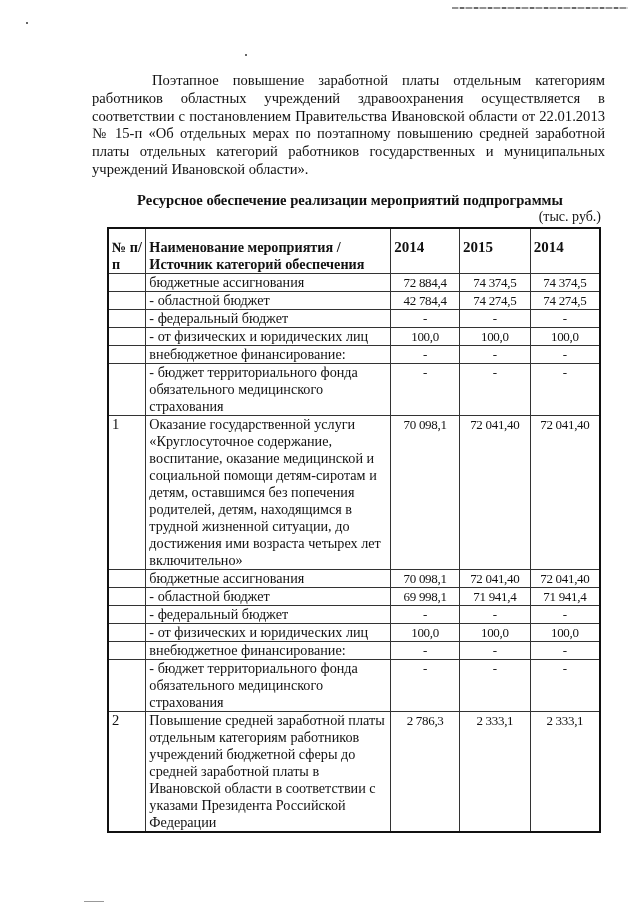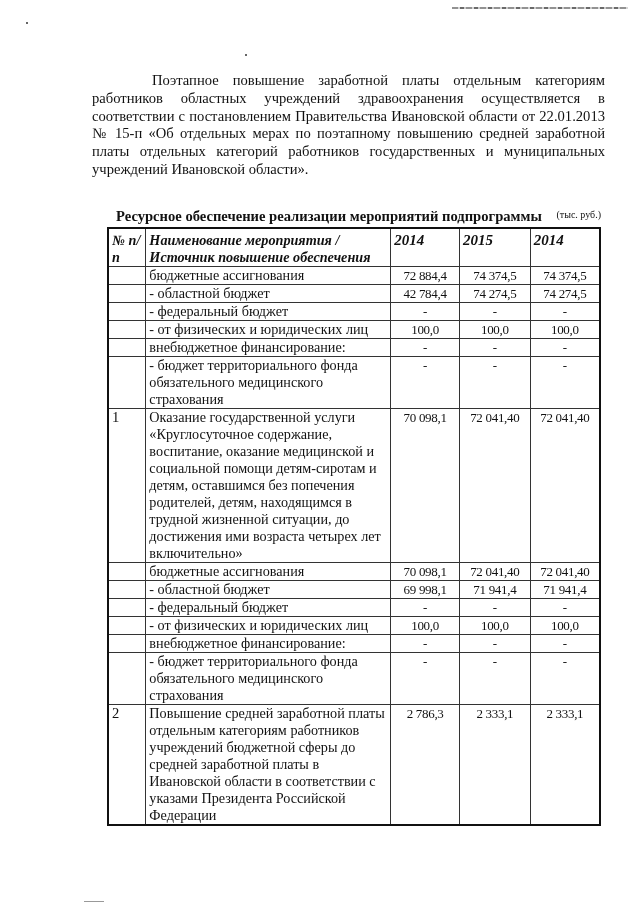--- a/index.html
+++ b/index.html
@@ -14,34 +14,34 @@
     opacity: .8;
   }
   .dot { position: absolute; width: 2px; height: 2px; background: #666; }
   .para {
     position: absolute; left: 92px; top: 72px; width: 513px;
     font-size: 14.6px; line-height: 17.8px; text-align: justify;
     text-indent: 60px; margin: 0;
   }
   .title {
     position: absolute; left: 100px; top: 192px; width: 500px;
-    text-align: left; font-weight: bold; font-size: 14.6px; margin: 16px;
+    text-align: center; font-weight: bold; font-size: 14.6px; margin: 0;
   }
   .units {
-    position: absolute; right: 39px; top: 209px; font-size: 10px;
+    position: absolute; right: 39px; top: 209px; font-size: 14px;
   }
   table.res {
     position: absolute; left: 107px; top: 227px; width: 494px;
     border-collapse: collapse; font-size: 14.2px; line-height: 17px;
     border: 2px solid #111;
   }
   table.res td, table.res th {
     border: 1px solid #333; padding: 0 3px; vertical-align: top;
   }
-  table.res th { font-weight: bold; text-align: left; padding-top: 3px; font-style: italic; }
+  table.res th { font-weight: bold; text-align: left; padding-top: 10px; }
   table.res th.yr { text-align: left; font-size: 15px; }
   table.res td.num { text-align: center; font-size: 13px; letter-spacing: -0.3px; }
   table.res td.no { font-size: 14.6px; }
   col.c1 { width: 38px; } col.c2 { width: 246px; }
   col.c3 { width: 69px; } col.c4 { width: 71px; } col.c5 { width: 70px; }
   .bottom-mark { position: absolute; left: 84px; top: 901px; width: 20px; height: 1px; background: #999; }
 </style>
 </head>
 <body>
 
@@ -58,21 +58,21 @@
   <colgroup>
       <col class="c1">
       <col class="c2">
       <col class="c3">
       <col class="c4">
       <col class="c5">
     </colgroup>
   <thead>
     <tr>
       <th>№ п/п</th>
-      <th>Наименование мероприятия / Источник повышение обеспечения</th>
+      <th>Наименование мероприятия / Источник категорий обеспечения</th>
       <th class="yr">2014</th>
       <th class="yr">2015</th>
       <th class="yr">2014</th>
     </tr>
   </thead>
   <tbody id="tbody">
       <tr>
         <td class="no"></td>
         <td>бюджетные ассигнования</td>
         <td class="num">72 884,4</td>

